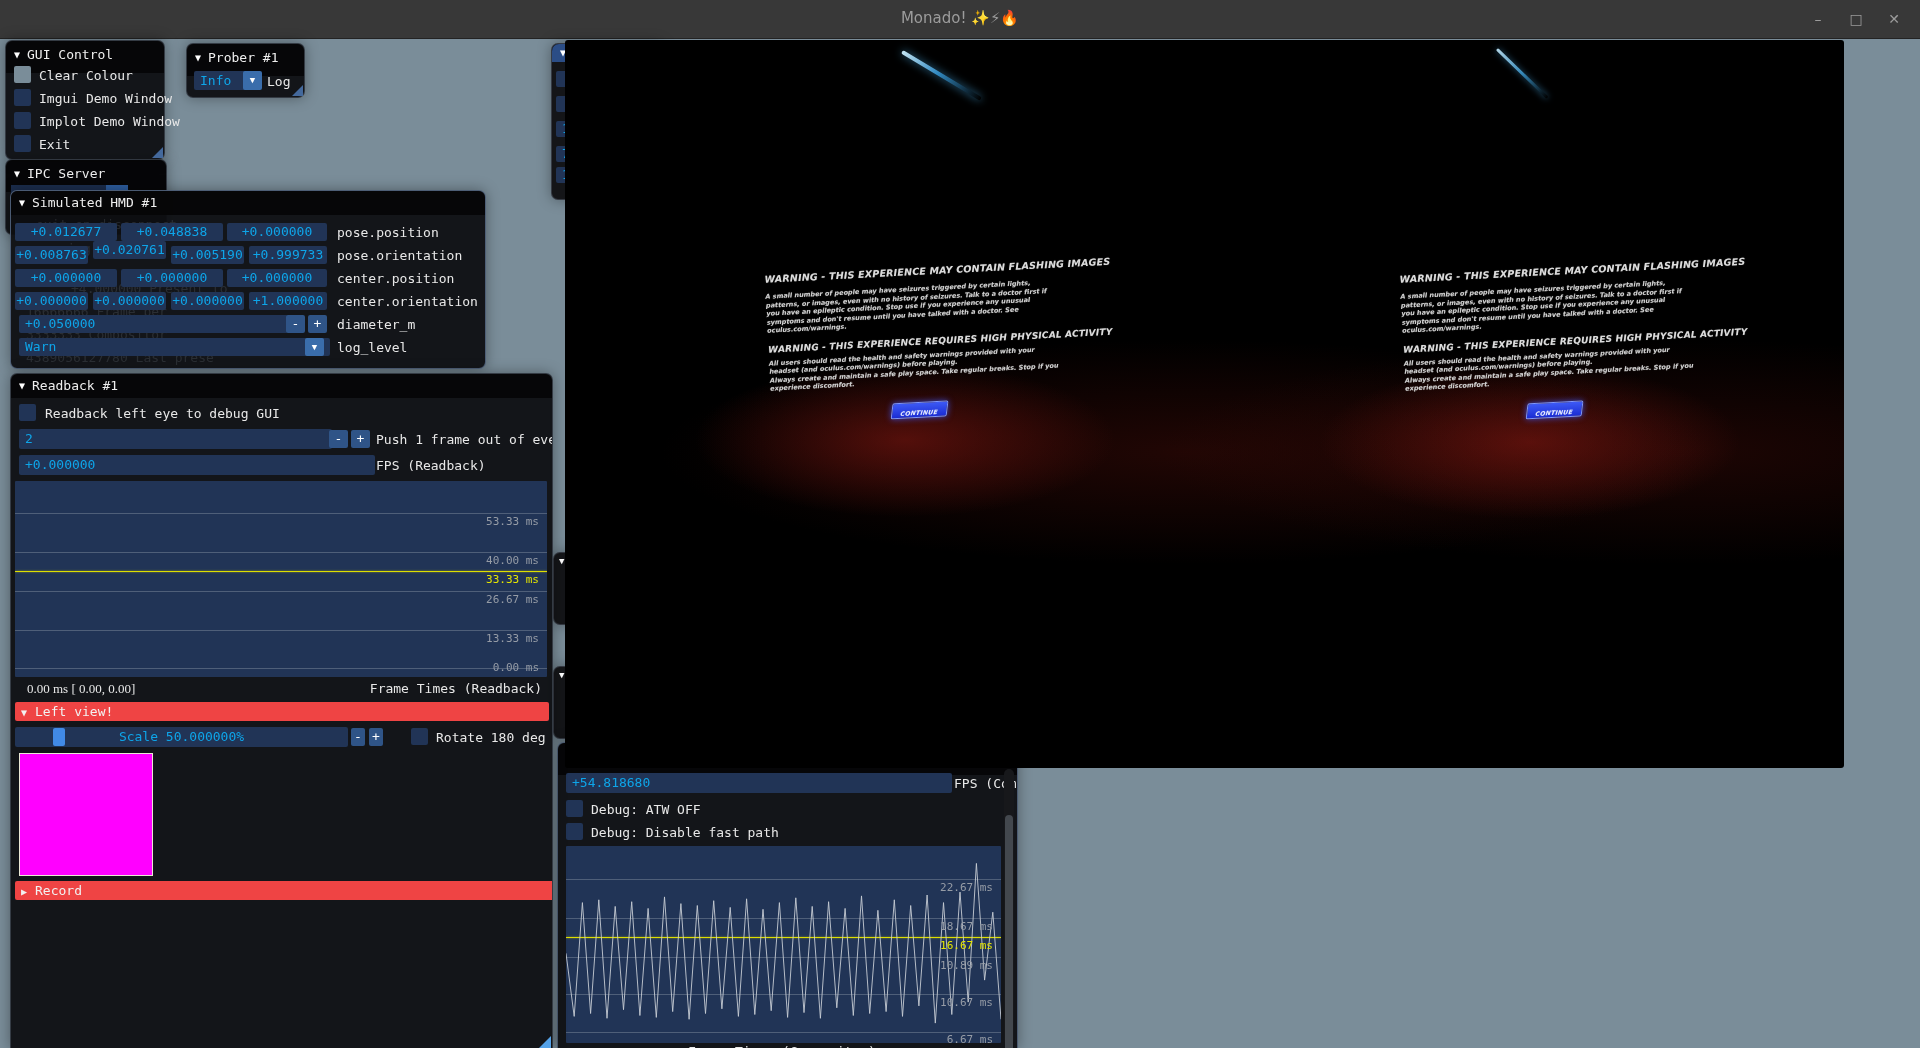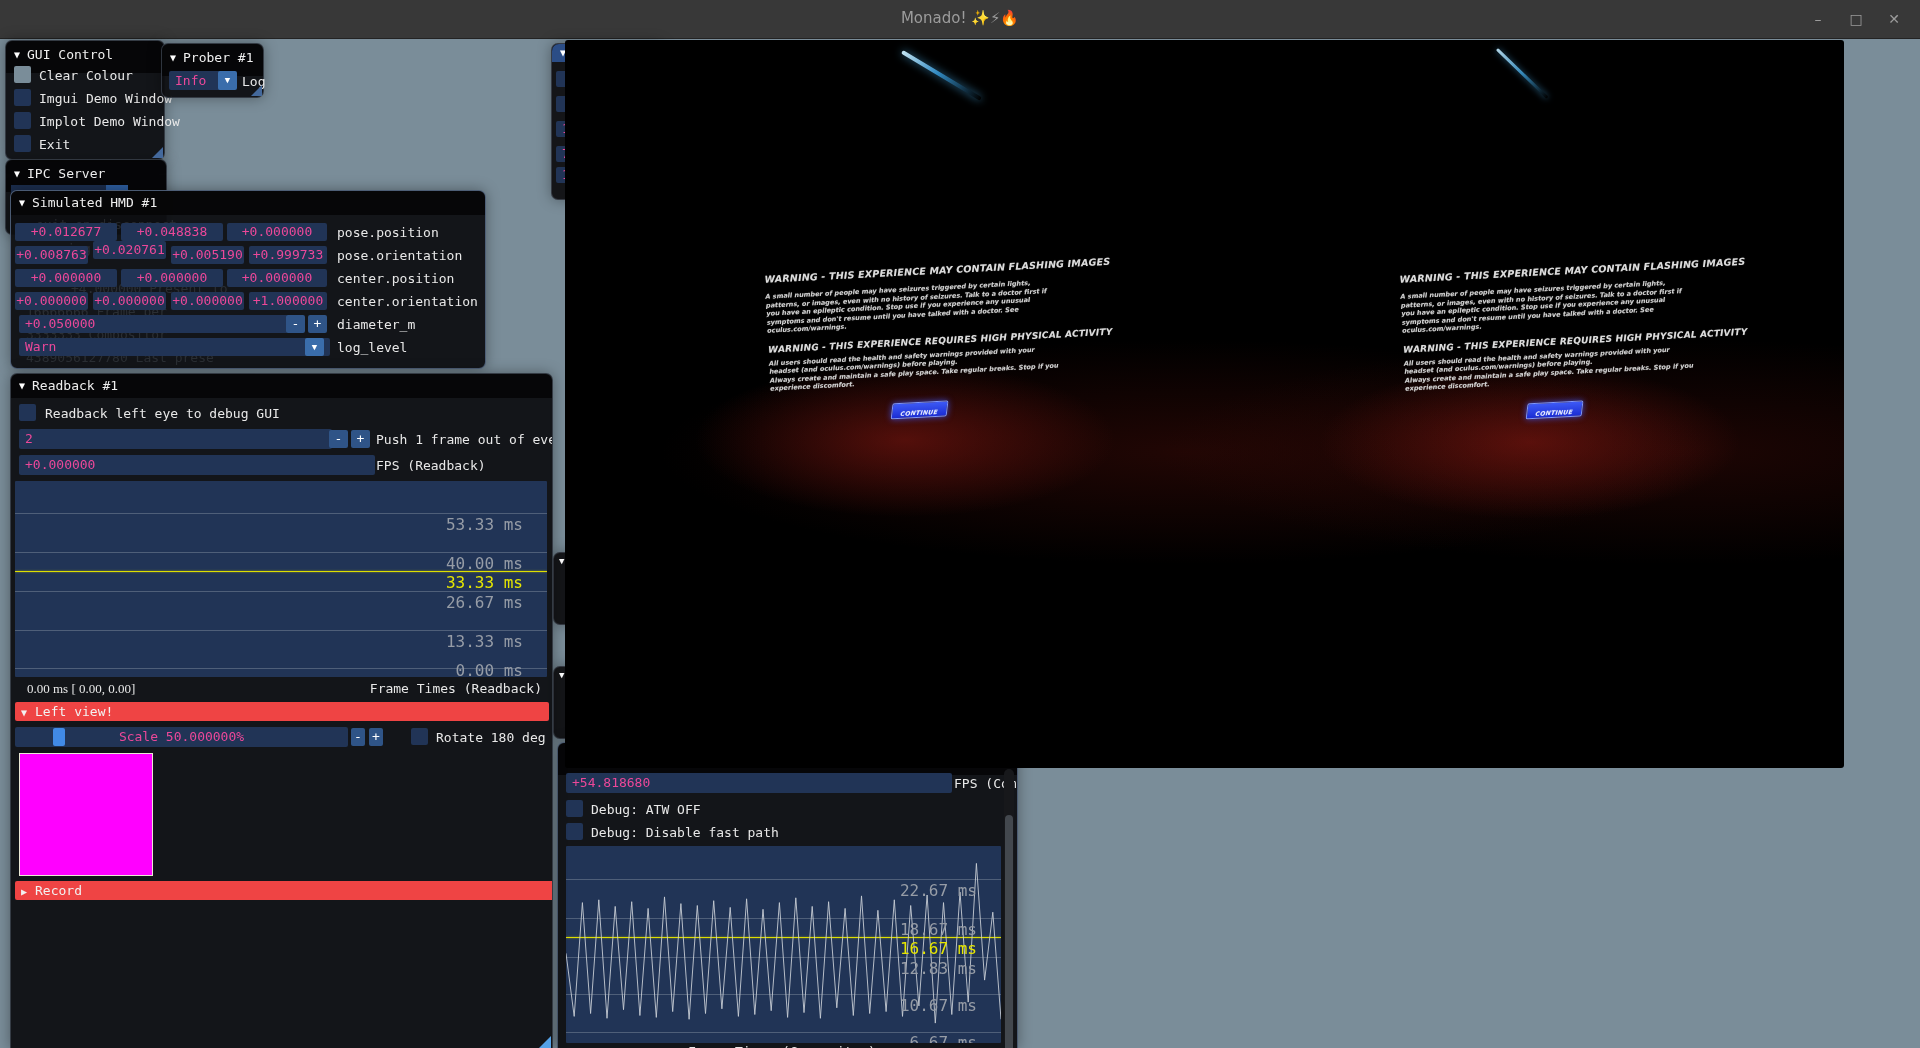--- a/index.html
+++ b/index.html
@@ -13,34 +13,34 @@
   .tb-btn{position:absolute;top:8px;width:24px;height:22px;color:#9c9c9c;text-align:center;
     font-family:"DejaVu Sans",sans-serif;font-size:14px;line-height:22px;cursor:default;}
   
   .win{position:absolute;background:rgba(13,14,17,0.94);border:1px solid rgba(115,130,150,0.35);
     border-radius:7px;box-shadow:0 0 14px rgba(0,0,0,0.35);}
   .wtitle{position:absolute;left:0;top:0;right:0;height:32px;background:rgba(5,5,6,0.92);
     border-radius:7px 7px 0 0;color:#efefef;line-height:28px;}
   .wtitle .tri{display:inline-block;margin:0 7px 0 8px;font-size:10px;vertical-align:1px;color:#fff;}
   .cb{position:absolute;width:17px;height:17px;background:#213456;border-radius:2px;}
   .lbl{position:absolute;white-space:nowrap;}
-  .field{position:absolute;height:18px;background:#213456;border-radius:2px;color:#ec4899;
+  .field{position:absolute;height:18px;background:#213456;border-radius:2px;color:#0ea5e9;
     line-height:18px;overflow:hidden;}
   .field.center{text-align:center;}
   .field.pad{padding-left:6px;}
   .sqbtn{position:absolute;width:19px;height:18px;background:#2f5487;border-radius:2px;color:#fff;
     text-align:center;line-height:17px;}
   .combo-arrow{position:absolute;width:19px;height:18px;background:#3a6dab;border-radius:2px;color:#fff;
     text-align:center;line-height:18px;font-size:9px;}
   .header-bar{position:absolute;height:19px;background:#ef4444;border-radius:2px;color:#f2f2f2;line-height:19px;}
   .header-bar .tri{margin:0 8px 0 6px;font-size:10px;}
   .plot{position:absolute;background:#213456;border-radius:1px;overflow:hidden;}
   .gl{position:absolute;left:0;right:0;height:1px;background:rgba(155,165,180,0.38);}
   .gl.yellow{background:#dede00;height:1px;box-shadow:0 0 2px rgba(230,230,0,.7);}
-  .glabel{position:absolute;right:24px;color:#969ca6;font-size:16px;}
+  .glabel{position:absolute;right:8px;color:#969ca6;font-size:11px;}
   .glabel.yellow{color:#e6e600;}
   .grip{position:absolute;right:1px;bottom:1px;width:0;height:0;border-left:11px solid transparent;border-bottom:11px solid #44699c;}
   .ghost{position:absolute;color:rgba(150,160,172,0.18);white-space:nowrap;}
   
   #blackview{position:absolute;left:565px;top:40px;width:1279px;height:728px;border-radius:3px;overflow:hidden;
     background:
       radial-gradient(300px 110px at 340px 400px, rgba(140,25,18,0.55), rgba(0,0,0,0) 70%),
       radial-gradient(300px 110px at 965px 402px, rgba(140,25,18,0.55), rgba(0,0,0,0) 70%),
       radial-gradient(700px 150px at 620px 412px, rgba(95,18,12,0.35), rgba(0,0,0,0) 75%),
       radial-gradient(700px 150px at 1120px 412px, rgba(95,18,12,0.3), rgba(0,0,0,0) 75%),
@@ -80,21 +80,21 @@
     <span class="lbl" style="left:33px;top:27px;">Clear Colour</span>
     <div class="cb" style="left:8px;top:48px;"></div>
     <span class="lbl" style="left:33px;top:50px;">Imgui Demo Window</span>
     <div class="cb" style="left:8px;top:71px;"></div>
     <span class="lbl" style="left:33px;top:73px;">Implot Demo Window</span>
     <div class="cb" style="left:8px;top:94px;"></div>
     <span class="lbl" style="left:33px;top:96px;">Exit</span>
     <div class="grip"></div>
   </div>
 
-  <div class="win" style="left:161px;top:43px;width:101px;height:53px;">
+  <div class="win" style="left:186px;top:43px;width:101px;height:53px;padding-left:16px;">
     <div class="wtitle"><span class="tri">▼</span><span>Prober #1</span></div>
     <div class="field pad" style="left:7px;top:27px;width:48px;height:19px;line-height:19px;">Info</div>
     <div class="combo-arrow" style="left:56px;top:27px;height:19px;line-height:19px;">▼</div>
     <span class="lbl" style="left:80px;top:30px;">Log</span>
     <div class="grip"></div>
   </div>
 
   <div class="win" style="left:551px;top:43px;width:110px;height:155px;background:#141518;">
     <div class="wtitle" style="background:#2b4d86;height:18px;line-height:18px;"><span class="tri">▼</span></div>
     <div class="field" style="left:4px;top:27px;width:60px;height:16px;"></div>
@@ -126,21 +126,21 @@
       <div class="gl yellow" style="top:91px;"></div>
       <div class="gl" style="top:111px;"></div>
       <div class="gl" style="top:148px;"></div>
       <div class="gl" style="top:186px;"></div>
       <svg width="435" height="197" style="position:absolute;left:0;top:0;">
         <polyline fill="none" stroke="#c6ccd4" stroke-width="1" opacity="0.9" points="0.0,107.3 8.2,170.4 16.4,56.6 24.6,167.5 32.8,53.8 41.0,172.3 49.2,60.4 57.5,163.7 65.7,55.7 73.9,169.5 82.1,62.4 90.3,171.4 98.5,50.9 106.7,165.6 114.9,57.6 123.1,173.3 131.3,59.5 139.5,167.5 147.7,54.7 155.9,162.8 164.2,61.4 172.4,170.4 180.6,52.8 188.8,168.5 197.0,63.3 205.2,164.7 213.4,56.6 221.6,171.4 229.8,51.8 238.0,166.6 246.2,60.4 254.4,172.3 262.6,55.7 270.8,161.8 279.1,62.4 287.3,169.5 295.5,49.9 303.7,167.5 311.9,64.3 320.1,165.6 328.3,53.8 336.5,170.4 344.7,59.5 352.9,159.9 361.1,49.0 369.3,177.1 377.5,56.6 385.8,168.5 394.0,46.1 402.2,156.1 410.4,17.4 418.6,134.1 426.8,66.2 435.0,173.3"></polyline>
       </svg>
       <span class="glabel" style="top:35px;">22.67 ms</span>
       <span class="glabel" style="top:74px;">18.67 ms</span>
       <span class="glabel yellow" style="top:93px;">16.67 ms</span>
-      <span class="glabel" style="top:113px;">12.83 ms</span>
+      <span class="glabel" style="top:113px;">10.89 ms</span>
       <span class="glabel" style="top:150px;">10.67 ms</span>
       <span class="glabel" style="top:187px;">6.67 ms</span>
     </div>
     <div style="position:absolute;left:446px;top:26px;bottom:4px;width:10px;background:#17181b;border-radius:5px;">
       <div style="position:absolute;left:1px;top:46px;width:8px;height:244px;background:#43484e;border-radius:4px;"></div>
     </div>
     <span class="lbl" style="left:130px;top:301px;">Frame Times (Compositor)</span>
   </div>
 
   <div id="blackview">

